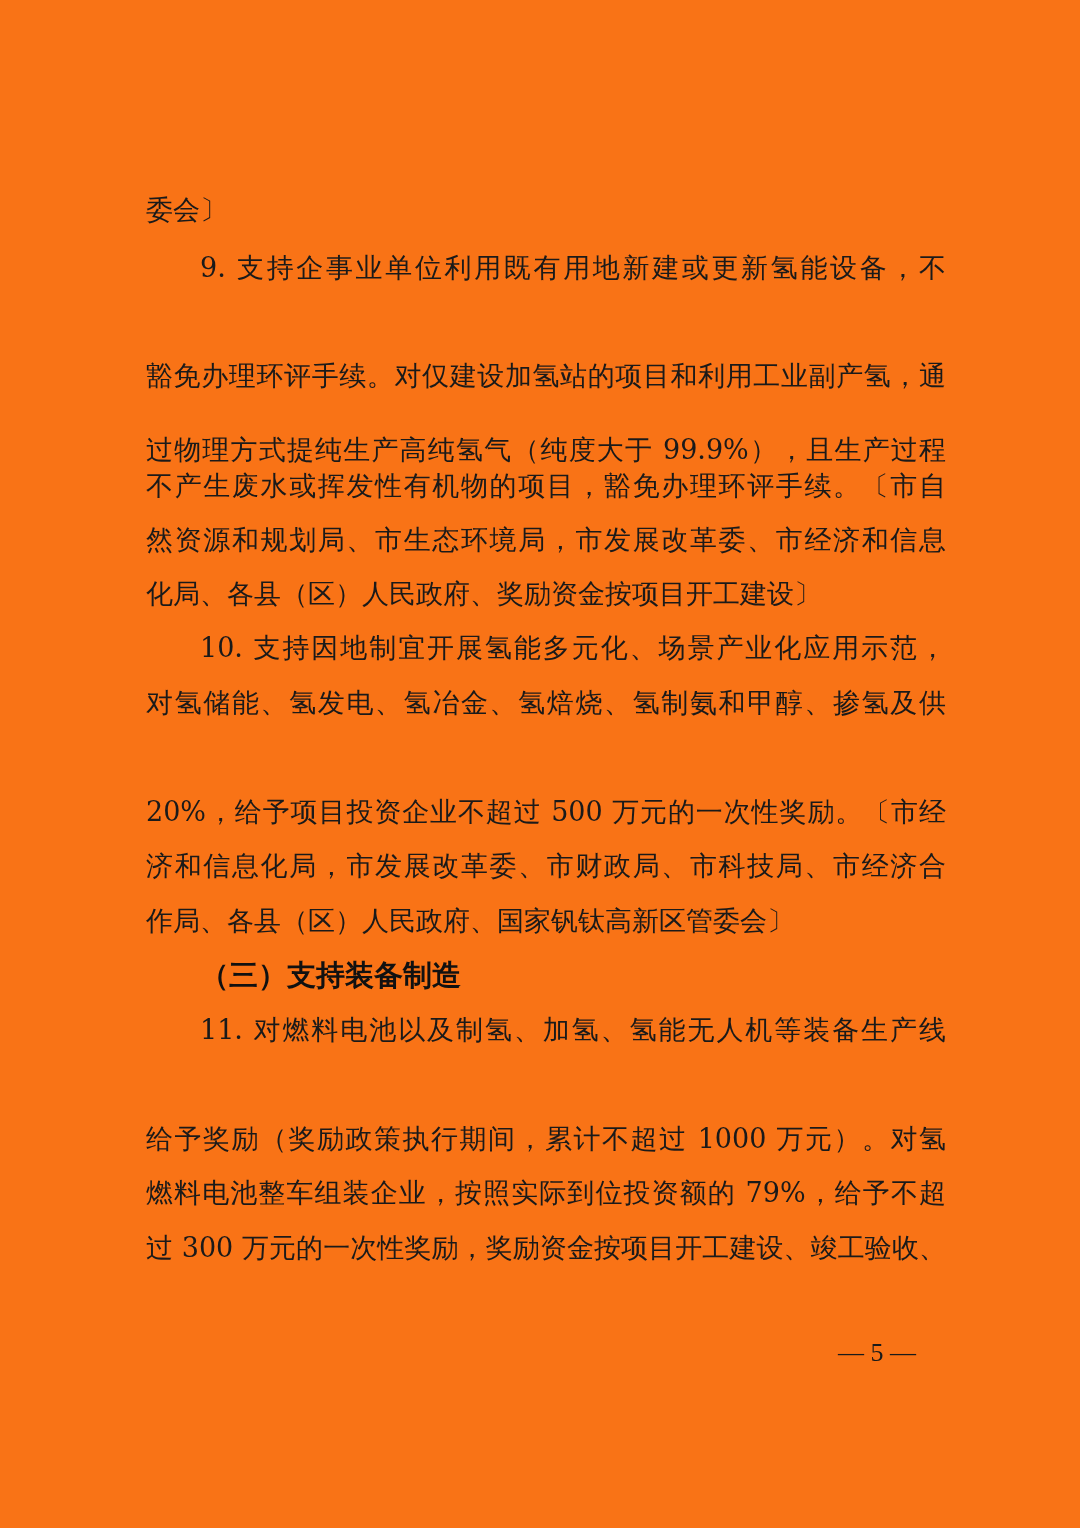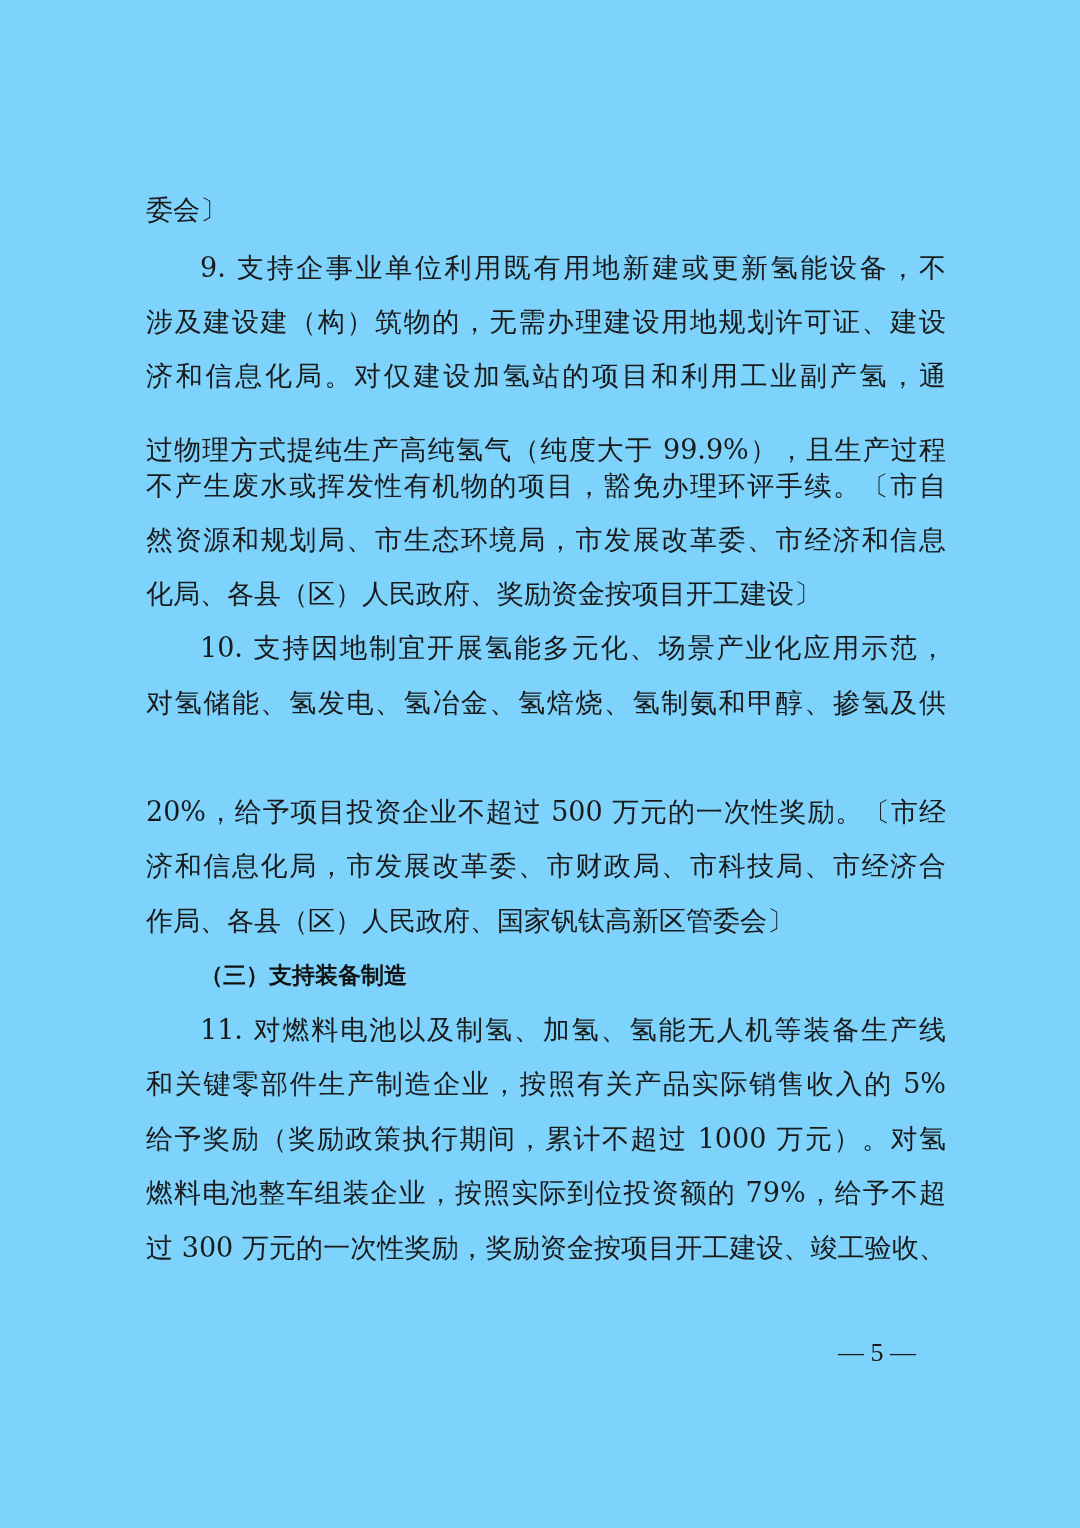--- a/index.html
+++ b/index.html
@@ -1,17 +1,17 @@
 <!DOCTYPE html>
 <html><head>
 <meta charset="utf-8">
 <style>
   html, body { margin: 0; padding: 0; background: #ffffff; }
   body { width: 1080px; height: 1528px; position: relative; overflow: hidden; }
-  .page { position: absolute; left: 0; top: 0; width: 1080px; height: 1528px; background: #7dd3fc; }
+  .page { position: absolute; left: 0; top: 0; width: 1080px; height: 1528px; background: #f97316; }
   .line {
     position: absolute;
     left: 146px;
     width: 800px;
     height: 40px;
     font-family: "DejaVu Serif", "Liberation Serif", serif;
     font-size: 27px;
     line-height: 40px;
     color: #1a1a1a;
     white-space: nowrap;
@@ -19,21 +19,21 @@
     text-align-last: justify;
   }
   .line.last { text-align-last: left; }
   .line.indent { left: 200px; width: 746px; }
   .heading {
     position: absolute;
     left: 200px;
     top: 955px;
     font-family: "DejaVu Sans", "Liberation Sans", sans-serif;
     font-weight: bold;
-    font-size: 23px;
+    font-size: 29px;
     line-height: 40px;
     color: #111;
     white-space: nowrap;
   }
   .page-number {
     position: absolute;
     left: 838px;
     top: 1333px;
     font-family: "Liberation Serif", "DejaVu Serif", serif;
     font-size: 26px;
@@ -43,35 +43,33 @@
   }
 </style>
 </head>
 <body>
 
 <div class="page">
 
   <div class="line last" style="top:190px">委会〕</div>
 
   <div class="line indent" style="top:248px">9. 支持企事业单位利用既有用地新建或更新氢能设备，不</div>
-  <div class="line" style="top:302px">涉及建设建（构）筑物的，无需办理建设用地规划许可证、建设</div>
-  <div class="line" style="top:356px">济和信息化局。对仅建设加氢站的项目和利用工业副产氢，通</div>
+  <div class="line" style="top:356px">豁免办理环评手续。对仅建设加氢站的项目和利用工业副产氢，通</div>
   <div class="line" style="top:430px">过物理方式提纯生产高纯氢气（纯度大于 99.9%），且生产过程</div>
   <div class="line" style="top:466px">不产生废水或挥发性有机物的项目，豁免办理环评手续。〔市自</div>
   <div class="line" style="top:520px">然资源和规划局、市生态环境局，市发展改革委、市经济和信息</div>
   <div class="line last" style="top:574px">化局、各县（区）人民政府、奖励资金按项目开工建设〕</div>
 
   <div class="line indent" style="top:628px">10. 支持因地制宜开展氢能多元化、场景产业化应用示范，</div>
   <div class="line" style="top:683px">对氢储能、氢发电、氢冶金、氢焙烧、氢制氨和甲醇、掺氢及供</div>
   <div class="line" style="top:792px">20%，给予项目投资企业不超过 500 万元的一次性奖励。〔市经</div>
   <div class="line" style="top:846px">济和信息化局，市发展改革委、市财政局、市科技局、市经济合</div>
   <div class="line last" style="top:901px">作局、各县（区）人民政府、国家钒钛高新区管委会〕</div>
 
   <div class="heading">（三）支持装备制造</div>
 
   <div class="line indent" style="top:1010px">11. 对燃料电池以及制氢、加氢、氢能无人机等装备生产线</div>
-  <div class="line" style="top:1064px">和关键零部件生产制造企业，按照有关产品实际销售收入的 5%</div>
   <div class="line" style="top:1119px">给予奖励（奖励政策执行期间，累计不超过 1000 万元）。对氢</div>
   <div class="line" style="top:1173px">燃料电池整车组装企业，按照实际到位投资额的 79%，给予不超</div>
   <div class="line" style="top:1228px">过 300 万元的一次性奖励，奖励资金按项目开工建设、竣工验收、</div>
 
   <div class="page-number">— 5 —</div>
 </div>
 
 </body></html>

